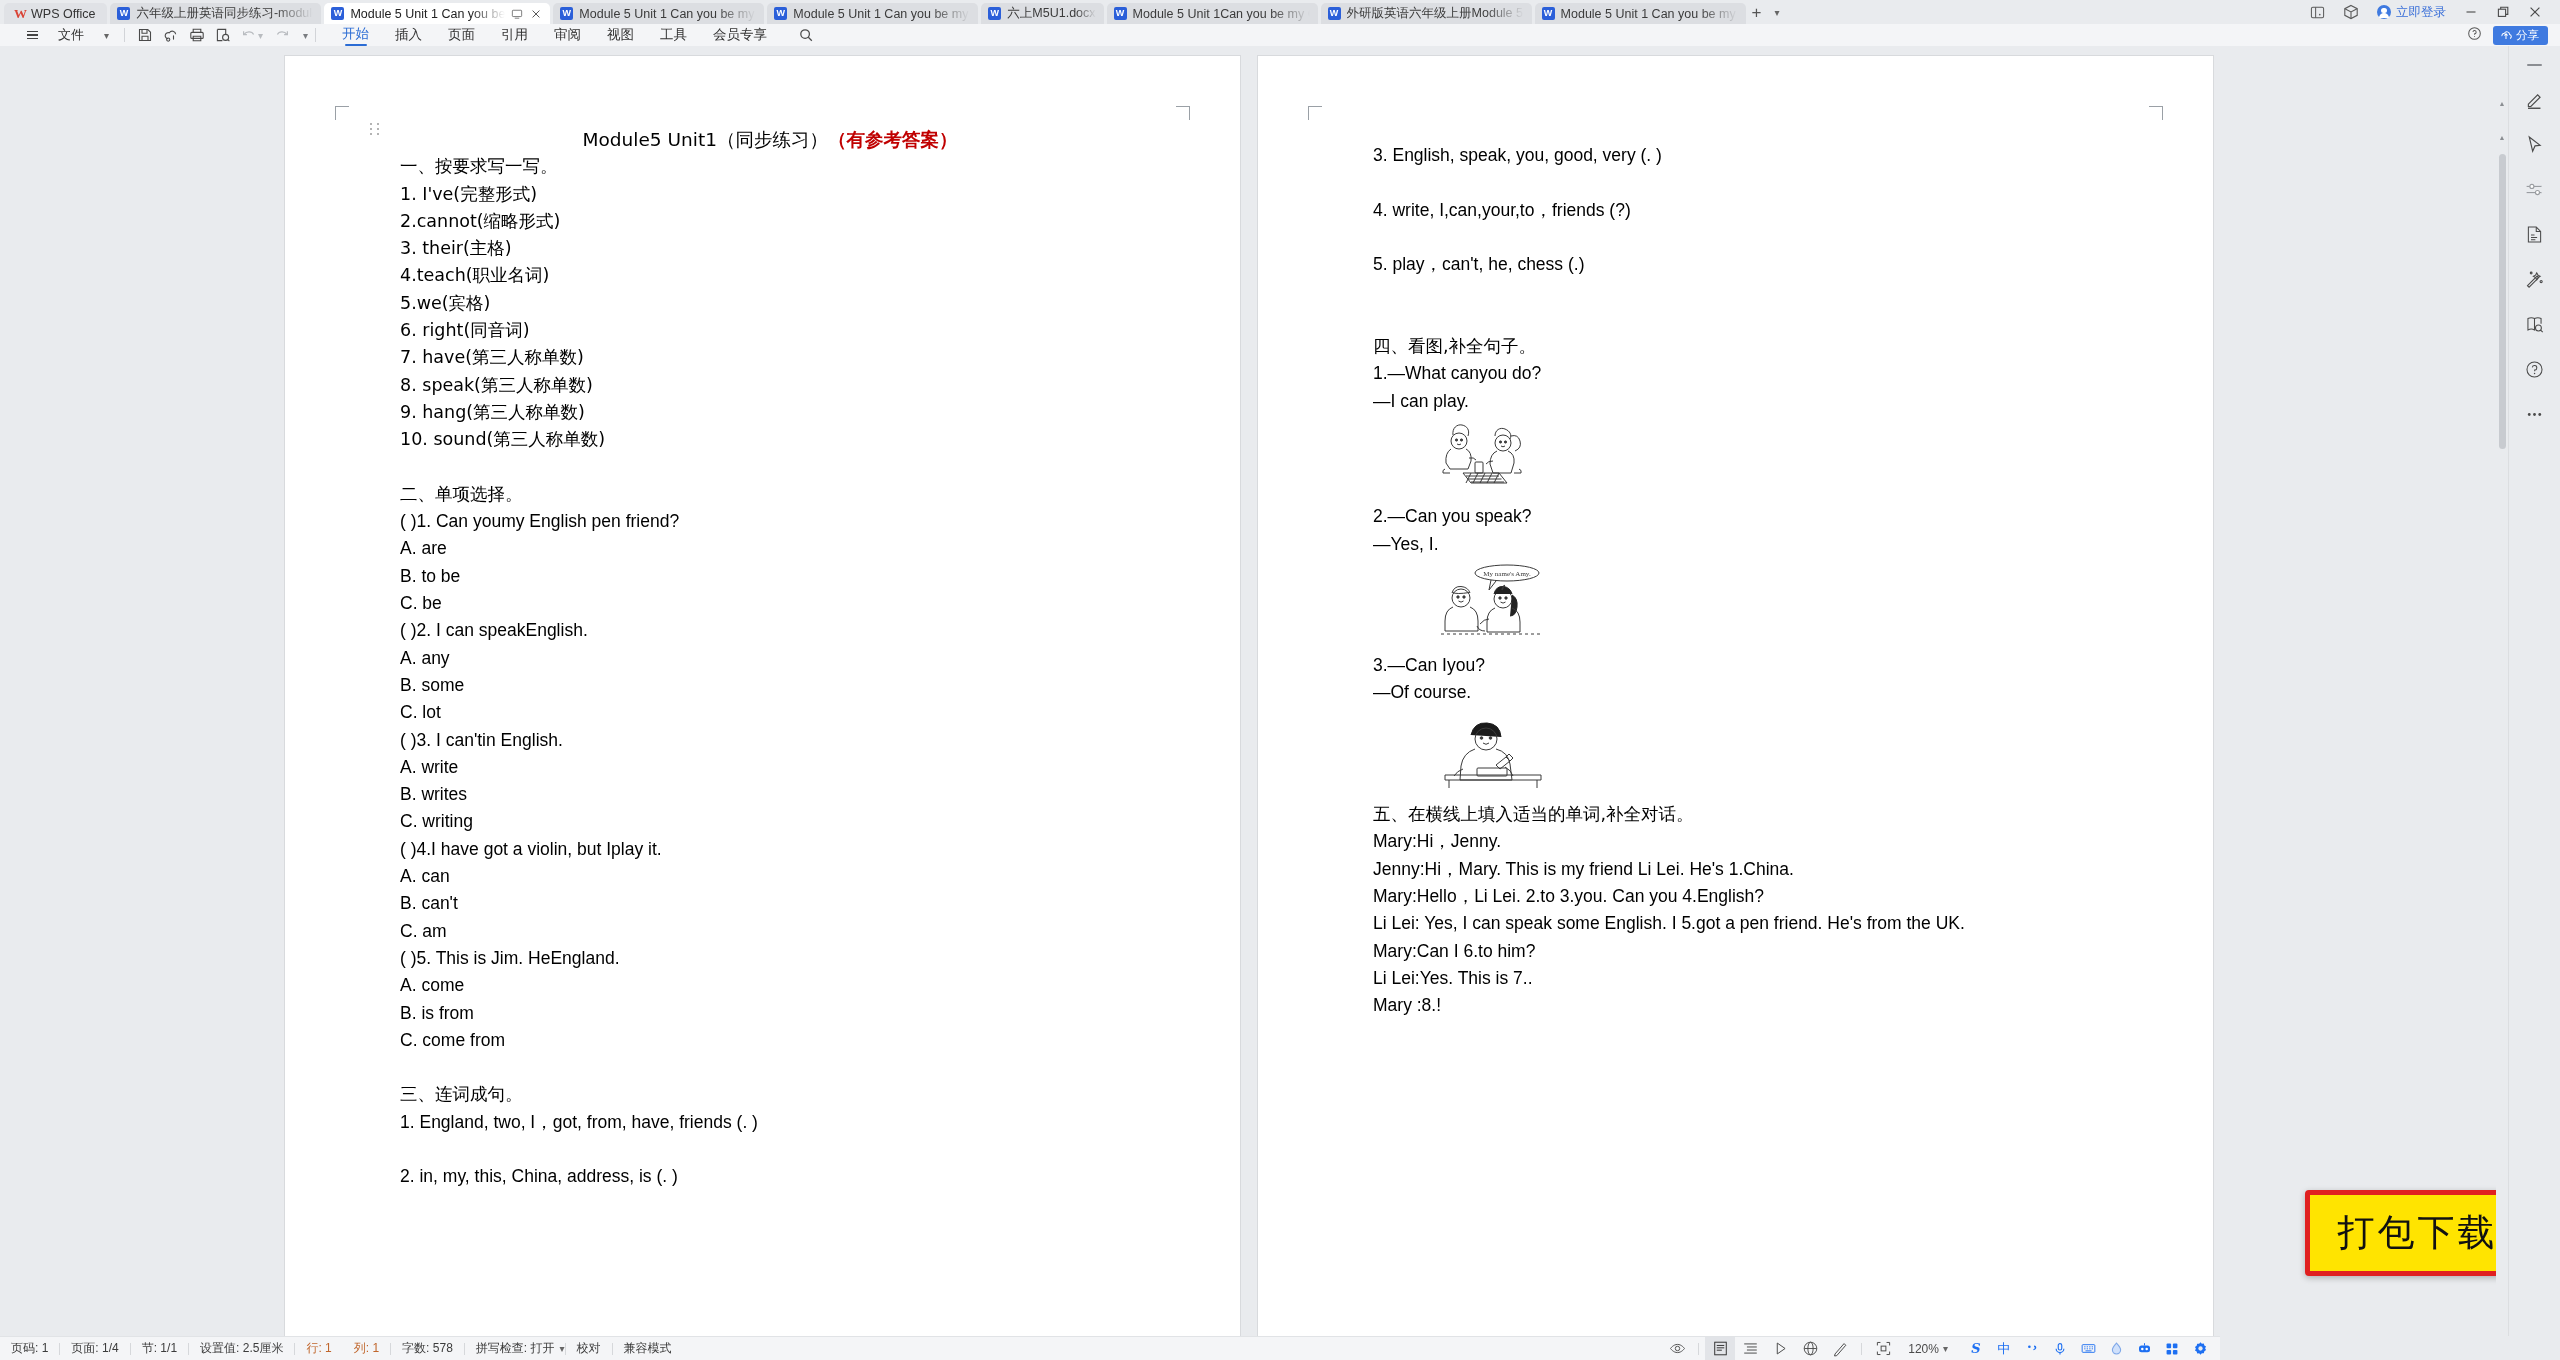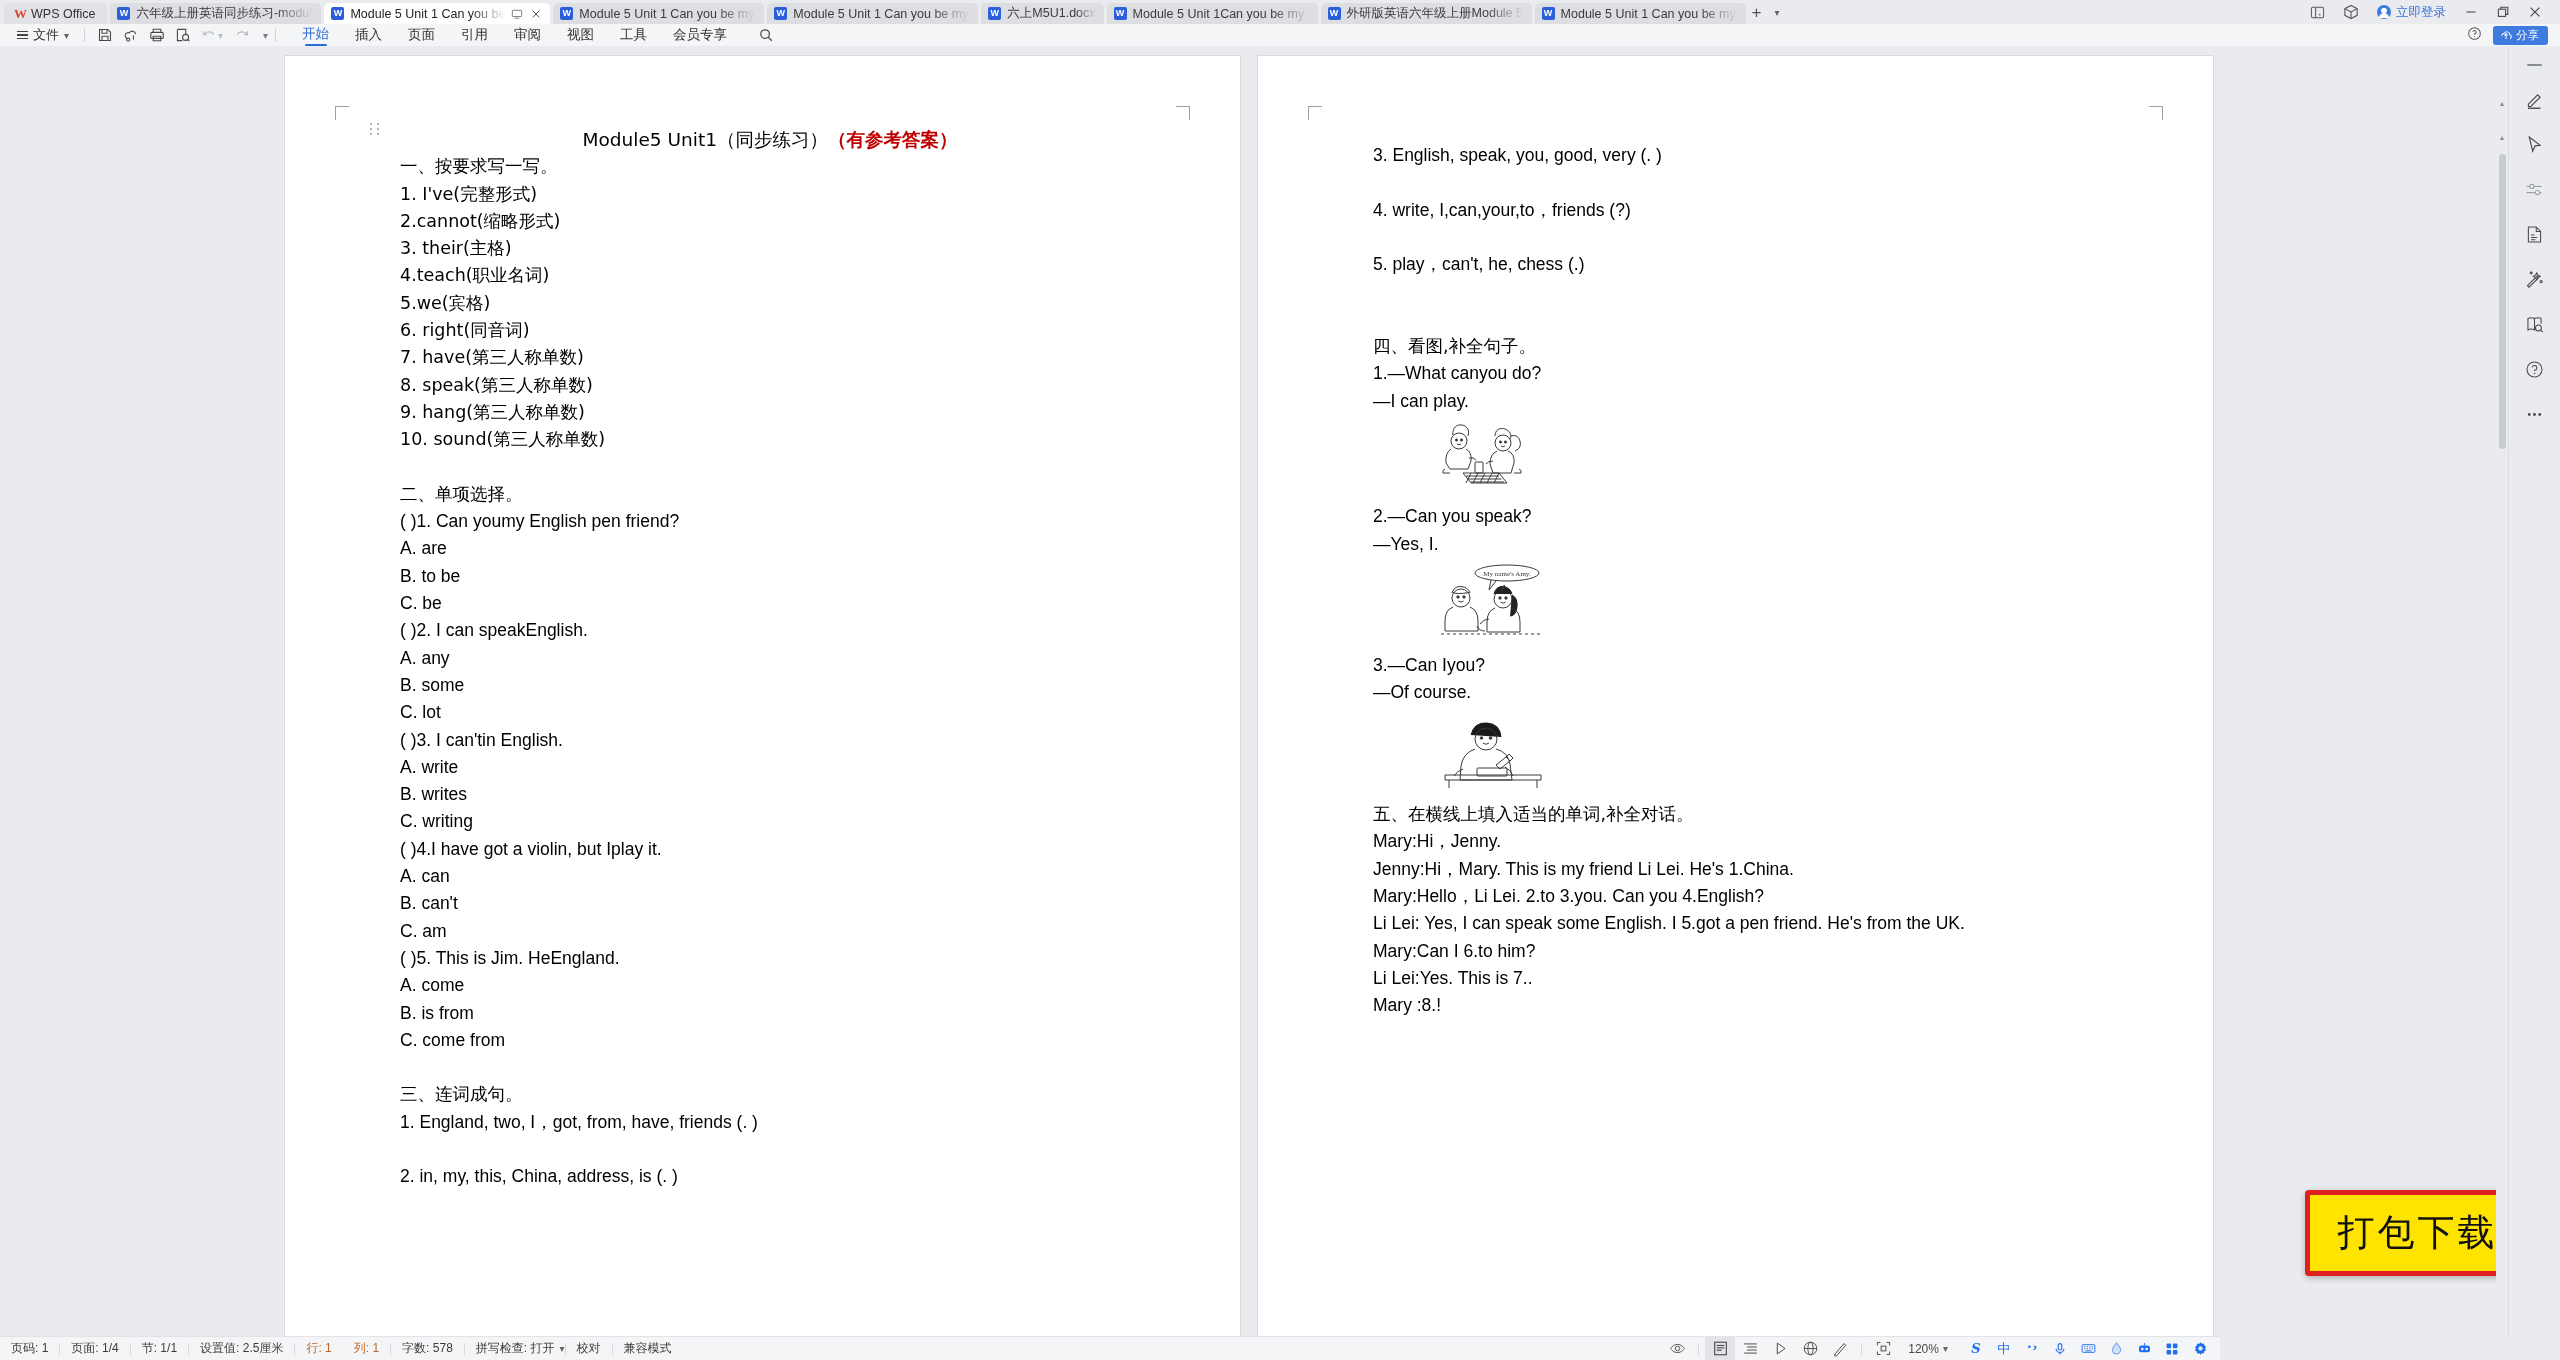--- a/index.html
+++ b/index.html
@@ -85,22 +85,22 @@
   }
 
   
   .ribbon {
     position: absolute; top: 24px; left: 0; width: 2560px; height: 22px;
     background: #f4f5f7;
     display: flex; align-items: center;
   }
   .ribbon-left { display: flex; align-items: center; height: 22px; }
   .file-menu {
-    display: flex; align-items: center; gap: 5px;
-    padding: 0 8px 0 17px; font-size: 13px; color: #333; cursor: pointer;
+    display: flex; align-items: center; gap: 20px;
+    padding: 0 8px 0 27px; font-size: 13px; color: #333; cursor: pointer;
   }
   .hamb { display: inline-flex; flex-direction: column; gap: 2px; }
   .hamb i { display: block; width: 11px; height: 1.3px; background: #444; }
   .vsep { width: 1px; height: 14px; background: #d2d4d8; margin: 0 7px; }
   .qicon { width: 26px; height: 20px; display: flex; align-items: center; justify-content: center; cursor: pointer; }
   .menutabs { display: flex; align-items: center; height: 22px; margin-left: 6px; }
   .mtab {
     position: relative; padding: 0 13px; font-size: 13.5px; color: #333;
     height: 22px; line-height: 22px; cursor: pointer;
   }

